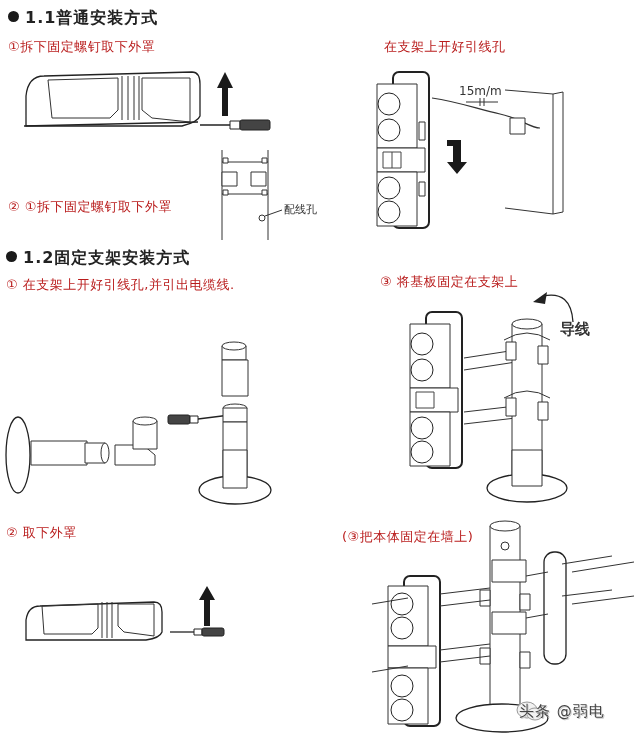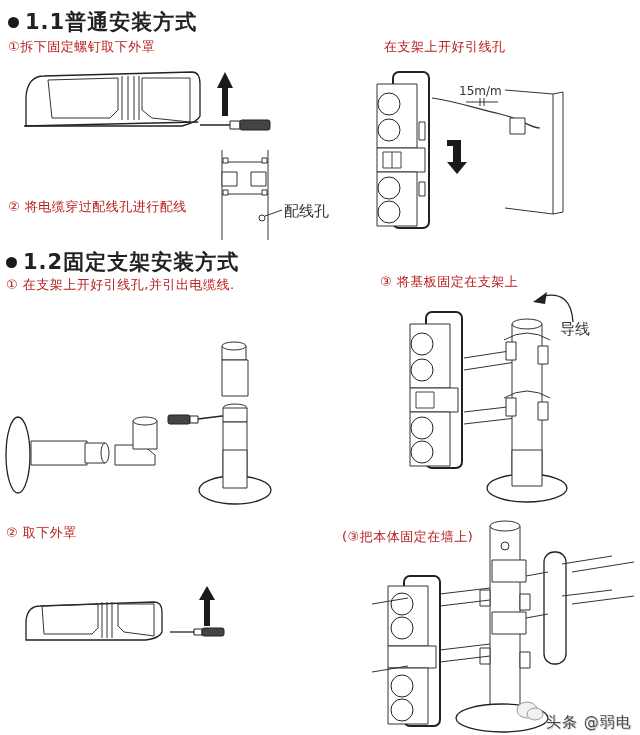--- a/index.html
+++ b/index.html
@@ -1,24 +1,24 @@
 <!DOCTYPE html>
 <html><head>
 <meta charset="utf-8">
 <style>
   html, body { margin: 0; padding: 0; background: #ffffff; }
   body { width: 640px; height: 735px; position: relative; overflow: hidden;
          font-family: "DejaVu Sans", sans-serif; color: #2a2a2a; }
   .abs { position: absolute; white-space: nowrap; }
-  .h { font-size: 21px; font-weight: bold; color: #222; letter-spacing: 1px; }
+  .h { font-size: 16px; font-weight: bold; color: #222; letter-spacing: 1px; }
   .h .dot { display: inline-block; width: 11px; height: 11px; border-radius: 50%;
             background: #1a1a1a; margin-right: 6px; vertical-align: 1px; }
   .step { font-size: 13px; color: #b91c1c; letter-spacing: 0.5px; }
-  .lbl { font-size: 15px; color: #333; }
-  .lbl-lg { font-size: 15px; color: #333; }
+  .lbl { font-size: 11px; color: #333; }
+  .lbl-lg { font-size: 15px; color: #333; font-weight: bold; }
   .wm { font-size: 15px; color: #444; letter-spacing: 1px;
         text-shadow: 0 0 1px #fff, 1px 1px 0 #ccc; }
   svg { position: absolute; overflow: visible; }
   svg * { vector-effect: non-scaling-stroke; }
 </style>
 </head>
 <body>
 
 <div class="abs h" style="left:8px;top:8px;">
   <span class="dot"></span><span>1.1普通安装方式</span>
@@ -54,21 +54,21 @@
   <rect x="3" y="8" width="5" height="5" fill="#fff" stroke="#333"></rect>
   <rect x="42" y="8" width="5" height="5" fill="#fff" stroke="#333"></rect>
   <rect x="3" y="40" width="5" height="5" fill="#fff" stroke="#333"></rect>
   <rect x="42" y="40" width="5" height="5" fill="#fff" stroke="#333"></rect>
   <rect x="2" y="22" width="15" height="14" fill="#fff" stroke="#333"></rect>
   <rect x="31" y="22" width="15" height="14" fill="#fff" stroke="#333"></rect>
   <circle cx="42" cy="68" r="3" fill="#fff" stroke="#333"></circle>
   <line x1="45" y1="66" x2="62" y2="60" stroke="#333"></line>
 </svg>
 <div class="abs lbl" style="left:284px;top:202px;">配线孔</div>
-<div class="abs step" style="left:8px;top:198px;">② 将电缆穿过配线孔进行配线</div>
+<div class="abs step" style="left:8px;top:198px;">② ①拆下固定螺钉取下外罩</div>
 
 <div class="abs step" style="left:384px;top:38px;">在支架上开好引线孔</div>
 
 <svg style="left:375px;top:70px;" width="60" height="160">
   <rect x="18" y="2" width="36" height="156" rx="6" fill="#fff" stroke="#222" stroke-width="2"></rect>
   <rect x="2" y="14" width="40" height="64" fill="#fff" stroke="#333"></rect>
   <circle cx="14" cy="34" r="11" fill="#fff" stroke="#222"></circle>
   <circle cx="14" cy="60" r="11" fill="#fff" stroke="#222"></circle>
   <rect x="2" y="78" width="48" height="24" fill="#fff" stroke="#333"></rect>
   <rect x="8" y="82" width="18" height="16" fill="#fff" stroke="#444"></rect>
@@ -219,13 +219,13 @@
   <line x1="190" y1="44" x2="240" y2="36" stroke="#333"></line>
   <line x1="200" y1="52" x2="262" y2="42" stroke="#333"></line>
   <line x1="190" y1="76" x2="240" y2="70" stroke="#333"></line>
   <line x1="200" y1="84" x2="262" y2="76" stroke="#333"></line>
 </svg>
 
 <svg style="left:516px;top:700px;" width="28" height="22">
   <ellipse cx="11" cy="10" rx="10" ry="8" fill="#f2f2f2" stroke="#999"></ellipse>
   <ellipse cx="19" cy="14" rx="8" ry="6" fill="#f2f2f2" stroke="#999"></ellipse>
 </svg>
-<div class="abs wm" style="left:546px;top:702px;margin-top:11px;">头条 @弱电</div>
+<div class="abs wm" style="left:519px;top:702px;">头条 @弱电</div>
 
 </body></html>

